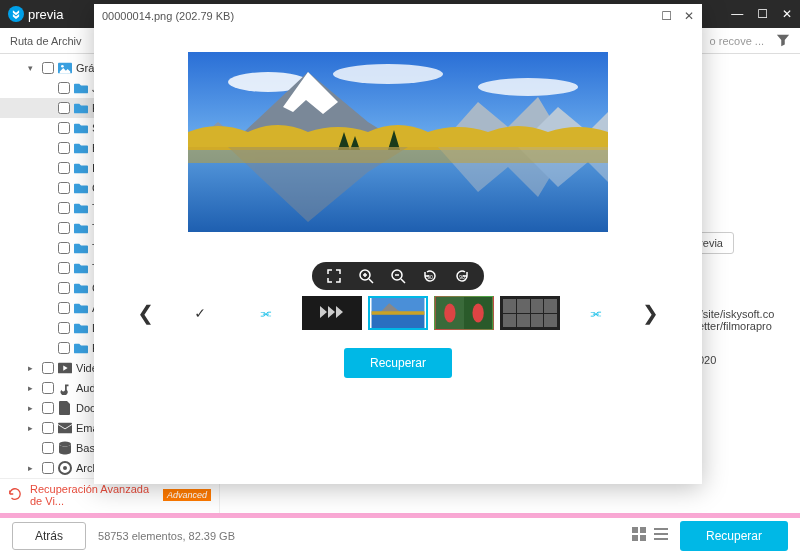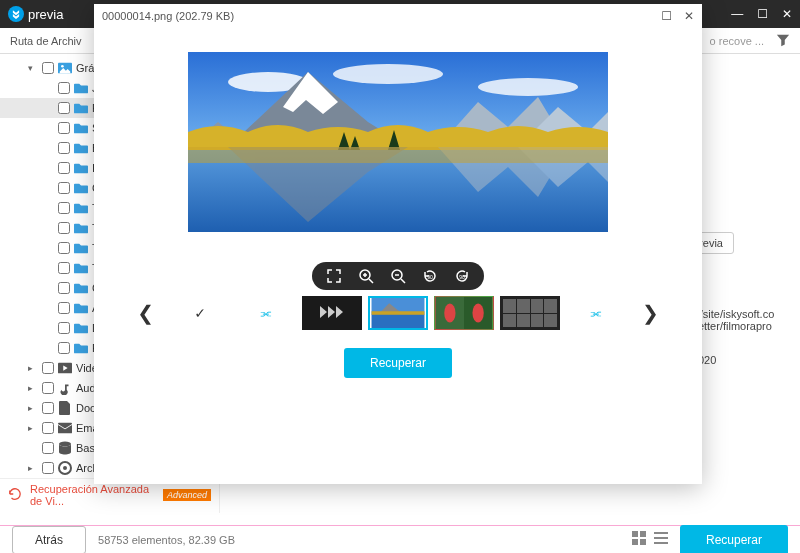--- a/index.html
+++ b/index.html
@@ -40,21 +40,21 @@
 .advanced-row .reload-icon { color: #e74c3c; }
 .advanced-badge { background: #ff7a00; color: #fff; font-size: 9px; padding: 1px 4px; border-radius: 0; font-style: italic; }
 
 
 .main-area { flex: 1; position: relative; padding: 8px; }
 .right-panel { position: absolute; right: 8px; top: 8px; width: 110px; font-size: 11px; color: #444; }
 .right-panel .preview-btn-faux { border: 1px solid #ccc; padding: 4px 10px; border-radius: 3px; margin-top: 170px; display: inline-block; text-align: center; }
 .right-panel .info-line { margin-top: 10px; }
 
 
-.app-footer { position: absolute; bottom: 0; left: 0; right: 0; height: 28px; border-top: 1px solid #f9a8d4; display: flex; align-items: center; padding: 0 12px; gap: 12px; }
+.app-footer { position: absolute; bottom: 0; left: 0; right: 0; height: 40px; border-top: 5px solid #f9a8d4; display: flex; align-items: center; padding: 0 12px; gap: 12px; }
 .app-footer .count { color: #777; font-size: 11px; }
 .app-footer .view-icons { margin-left: auto; display: flex; gap: 8px; color: #888; }
 .btn-outline { border: 1px solid #bbb; background: #fff; padding: 6px 22px; border-radius: 3px; font-size: 12px; cursor: pointer; color: #333; }
 .btn-primary { background: #00b8e6; color: #fff; border: none; padding: 8px 26px; border-radius: 3px; font-size: 12px; cursor: pointer; }
 
 
 .modal { position: absolute; top: 4px; left: 94px; width: 608px; height: 480px; background: #fff; box-shadow: 0 4px 24px rgba(0,0,0,0.25); display: flex; flex-direction: column; }
 .modal-titlebar { height: 24px; display: flex; align-items: center; padding: 0 8px; font-size: 11px; color: #555; }
 .modal-titlebar .mwin-controls { margin-left: auto; display: flex; gap: 12px; font-size: 12px; cursor: pointer; }
 

